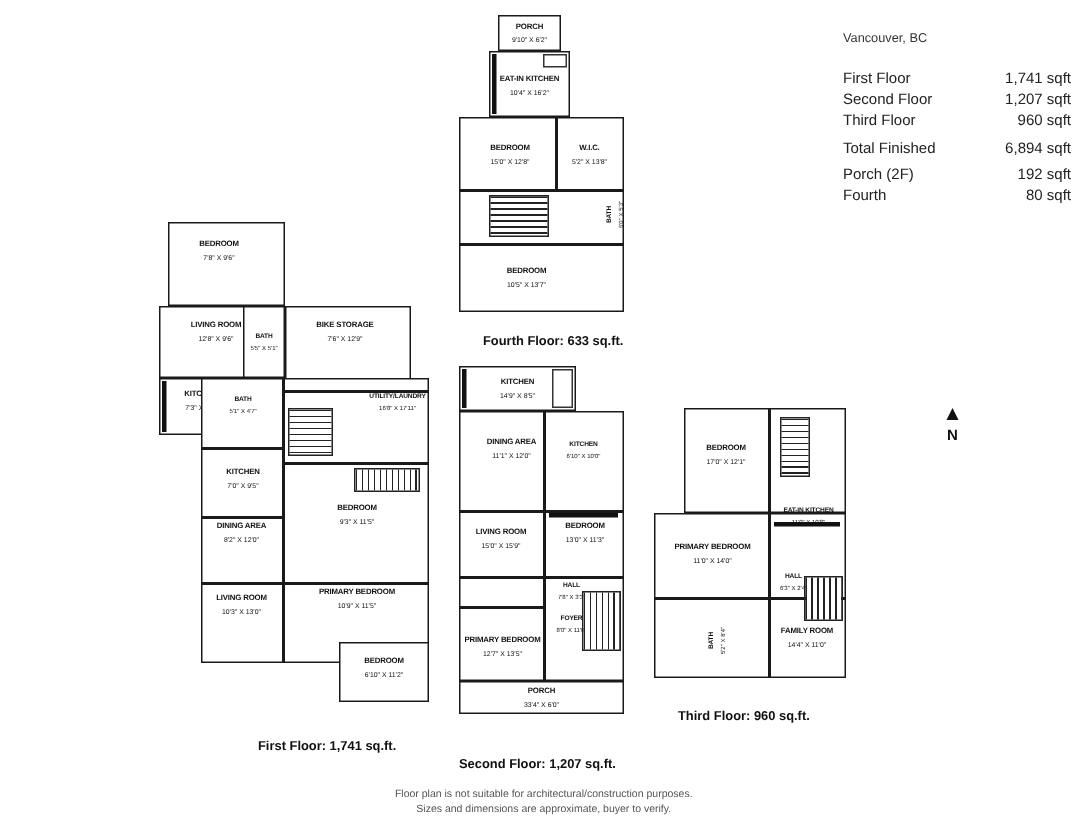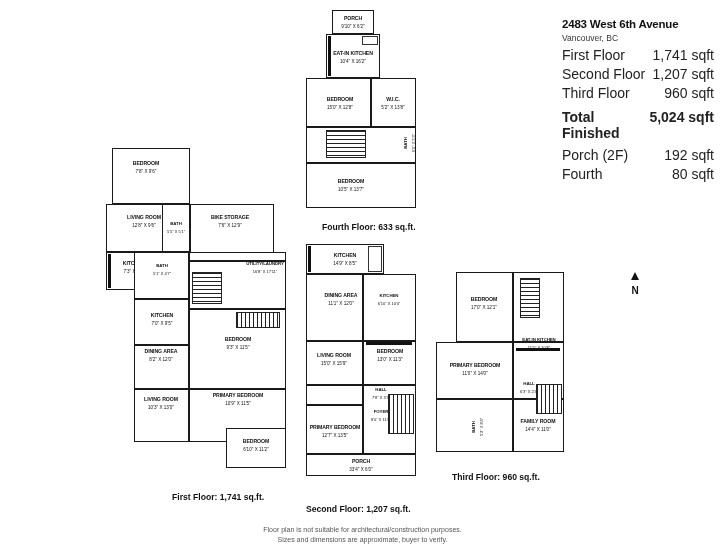--- a/index.html
+++ b/index.html
@@ -34,36 +34,36 @@
     font-weight: bold;
     letter-spacing: -0.2px;
     line-height: 13px;
   }
   .info .city {
     font-size: 8.5px;
     color: #333;
     margin-top: 2px;
   }
   .info table {
-    margin-top: 2px;
+    margin-top: 15px;
     border-collapse: collapse;
     width: 100%;
-    font-size: 14px;
+    font-size: 10px;
   }
   .info table td {
     padding: 1.6px 0;
     vertical-align: top;
     color: #222;
   }
   .info table td.val {
     text-align: right;
     white-space: nowrap;
   }
   .info tr.total td {
-    font-weight: bold;
+    font-weight: normal;
     padding-top: 6px;
     padding-bottom: 5px;
   }
 
   
   .compass {
     position: absolute;
     left: 622px;
     top: 272px;
     width: 26px;
@@ -170,39 +170,38 @@
     background: repeating-linear-gradient(
       to right, #222 0 1px, #fff 1px 4px);
   }
 </style>
 </head>
 <body>
 
 <div id="sheet">
 
   <div class="info">
-    <div class="addr">2483 West 6th Avenue</div>
     <div class="city">Vancouver, BC</div>
     <table>
       <tbody>
           <tr>
         <td>First Floor</td>
         <td class="val">1,741 sqft</td>
       </tr>
       <tr>
         <td>Second Floor</td>
         <td class="val">1,207 sqft</td>
       </tr>
       <tr>
         <td>Third Floor</td>
         <td class="val">960 sqft</td>
       </tr>
       <tr class="total">
         <td>Total Finished</td>
-        <td class="val">5,024 sqft</td>
+        <td class="val">6,894 sqft</td>
       </tr>
       <tr>
         <td>Porch (2F)</td>
         <td class="val">192 sqft</td>
       </tr>
       <tr>
         <td>Fourth</td>
         <td class="val">80 sqft</td>
       </tr>
     </tbody>

